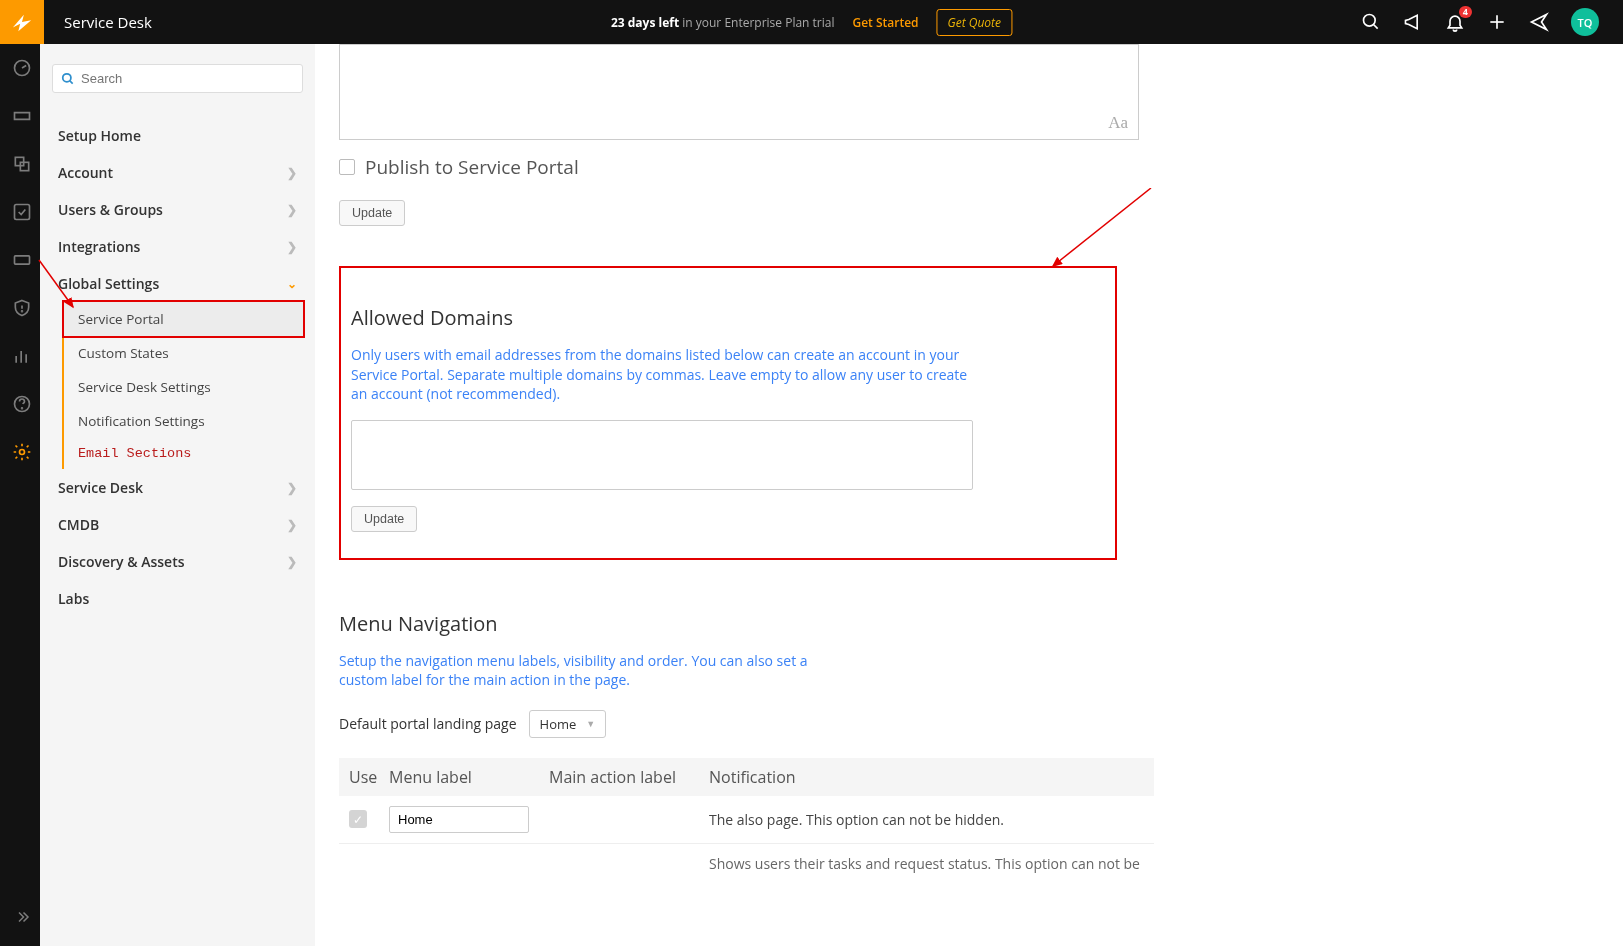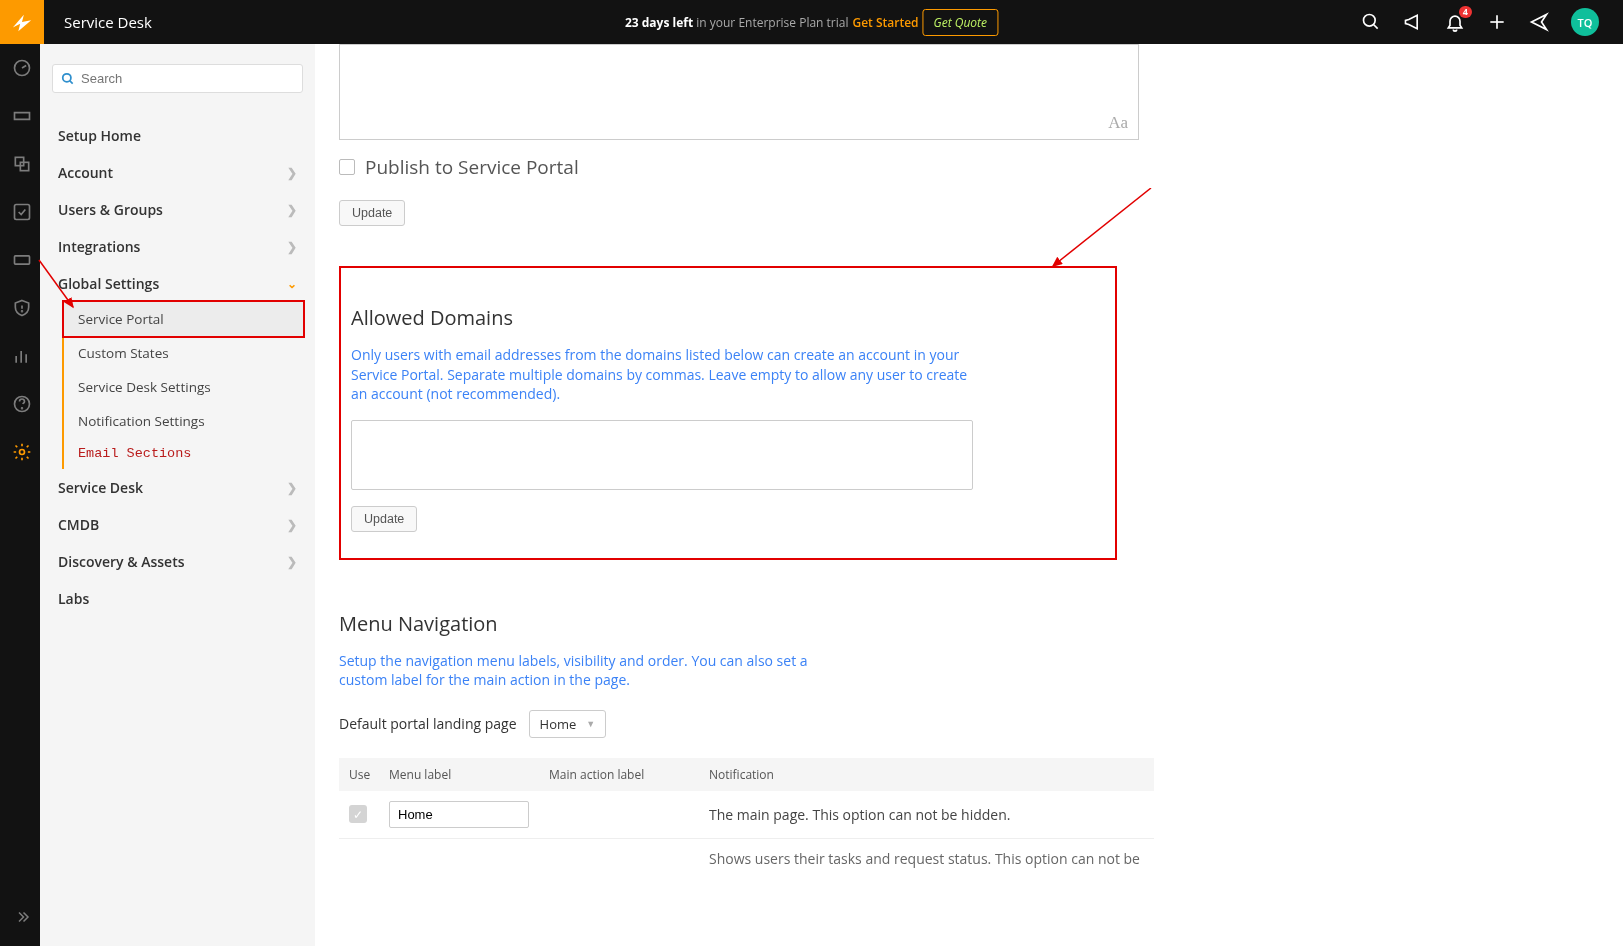--- a/index.html
+++ b/index.html
@@ -2,25 +2,25 @@
 <html><head>
 <meta charset="utf-8">
 <style>
 * { box-sizing: border-box; margin: 0; padding: 0; }
 body { font-family: "Segoe UI", "Open Sans", Arial, sans-serif; background: #fff; color: #333; overflow-x: hidden; }
 
 
 .topbar { height: 44px; background: #121212; display: flex; align-items: center; color: #fff; position: relative; }
 .topbar-logo { width: 44px; height: 44px; background: #fd9a00; display: flex; align-items: center; justify-content: center; }
 .topbar-title { margin-left: 20px; font-size: 15px; color: #fff; }
-.topbar-center { position: absolute; left: 50%; transform: translateX(-50%); display: flex; align-items: center; gap: 4px; font-size: 12px; }
+.topbar-center { position: absolute; left: 50%; transform: translateX(-50%); display: flex; align-items: center; gap: 18px; font-size: 12px; }
 .topbar-center .days { font-weight: bold; color: #fff; }
 .topbar-center .rest { color: #aaa; }
 .topbar-center .getstarted { color: #fd9a00; font-weight: 600; cursor: pointer; }
-.topbar-center .getquote { border: 1px solid #fd9a00; color: #bef264; padding: 4px 10px; font-style: italic; border-radius: 3px; cursor: pointer; font-size: 12px; }
+.topbar-center .getquote { border: 1px solid #fd9a00; color: #eab308; padding: 4px 10px; font-style: italic; border-radius: 3px; cursor: pointer; font-size: 12px; }
 .topbar-right { margin-left: auto; display: flex; align-items: center; gap: 22px; padding-right: 24px; }
 .topbar-right .icon-btn { color: #fff; cursor: pointer; position: relative; }
 .badge-num { position: absolute; top: -6px; right: -7px; background: #e33; color: #fff; font-size: 9px; border-radius: 8px; padding: 1px 4px; line-height: 1.1; font-weight: bold; }
 .avatar { width: 28px; height: 28px; border-radius: 50%; background: #0fbf9b; color: #fff; display: flex; align-items: center; justify-content: center; font-size: 11px; font-weight: 600; cursor: pointer; }
 
 
 .rail { position: fixed; top: 44px; left: 0; width: 44px; bottom: 0; background: #121212; display: flex; flex-direction: column; align-items: center; padding-top: 14px; gap: 28px; }
 .rail .rail-icon { color: #7c7c7c; cursor: pointer; }
 .rail .rail-icon.active { color: #fd9a00; }
 .rail .rail-bottom { margin-top: auto; margin-bottom: 20px; color: #7c7c7c; cursor: pointer; }
@@ -51,21 +51,21 @@
 .h2 { font-size: 20px; font-weight: 400; color: #333; margin-bottom: 14px; }
 .desc { font-size: 14px; color: #3b82f6; line-height: 1.4; margin-bottom: 16px; max-width: 620px; }
 .domain-input { width: 622px; height: 70px; border: 1px solid #ccc; border-radius: 2px; margin-bottom: 16px; }
 
 .section { margin-top: 50px; }
 .inline-row { display: flex; align-items: center; gap: 12px; margin: 20px 0; font-size: 14px; color: #333; }
 .select-pill { border: 1px solid #ccc; border-radius: 3px; padding: 4px 10px; font-size: 13px; display: flex; align-items: center; gap: 10px; cursor: pointer; }
 .select-pill .caret { color: #aaa; font-size: 9px; }
 
 .table { width: 815px; }
-.thead { background: #f5f5f5; display: flex; padding: 8px 10px; font-size: 12px; color: #555; }
+.thead { background: #f5f5f5; display: flex; padding: 8px 10px; font-size: 16px; color: #555; }
 .th-use { width: 40px; }
 .th-menu { width: 160px; }
 .th-main { width: 160px; }
 .th-desc { flex: 1; }
 .trow { display: flex; align-items: center; padding: 10px; border-bottom: 1px solid #eee; font-size: 14px; color: #444; }
 .trow .cb2 { width: 18px; height: 18px; border-radius: 3px; background: #d4d4d4; display: flex; align-items: center; justify-content: center; color: #fff; font-size: 12px; }
 .trow .tinput { width: 140px; border: 1px solid #ccc; border-radius: 2px; padding: 5px 8px; font-size: 13px; }
 .td-use { width: 40px; }
 .td-menu { width: 160px; }
 .td-main { width: 160px; }
@@ -300,21 +300,21 @@
         <div class="th-menu">Menu label</div>
         <div class="th-main">Main action label</div>
         <div class="th-desc">Notification</div>
       </div>
       <div class="trow">
         <div class="td-use">
             <span class="cb2">✓</span>
           </div>
         <div class="td-menu"><input class="tinput" value="Home" style=""></div>
         <div class="td-main"></div>
-        <div class="td-desc">The main page. This option can not be hidden.</div>
+        <div class="td-desc">The also page. This option can not be hidden.</div>
       </div>
       <div class="trow" style="border:none; color:#666">
         <div class="td-use"></div>
         <div class="td-menu"></div>
         <div class="td-main"></div>
         <div class="td-desc">Shows users their tasks and request status. This option can not be</div>
       </div>
     </div>
   </div>
 

